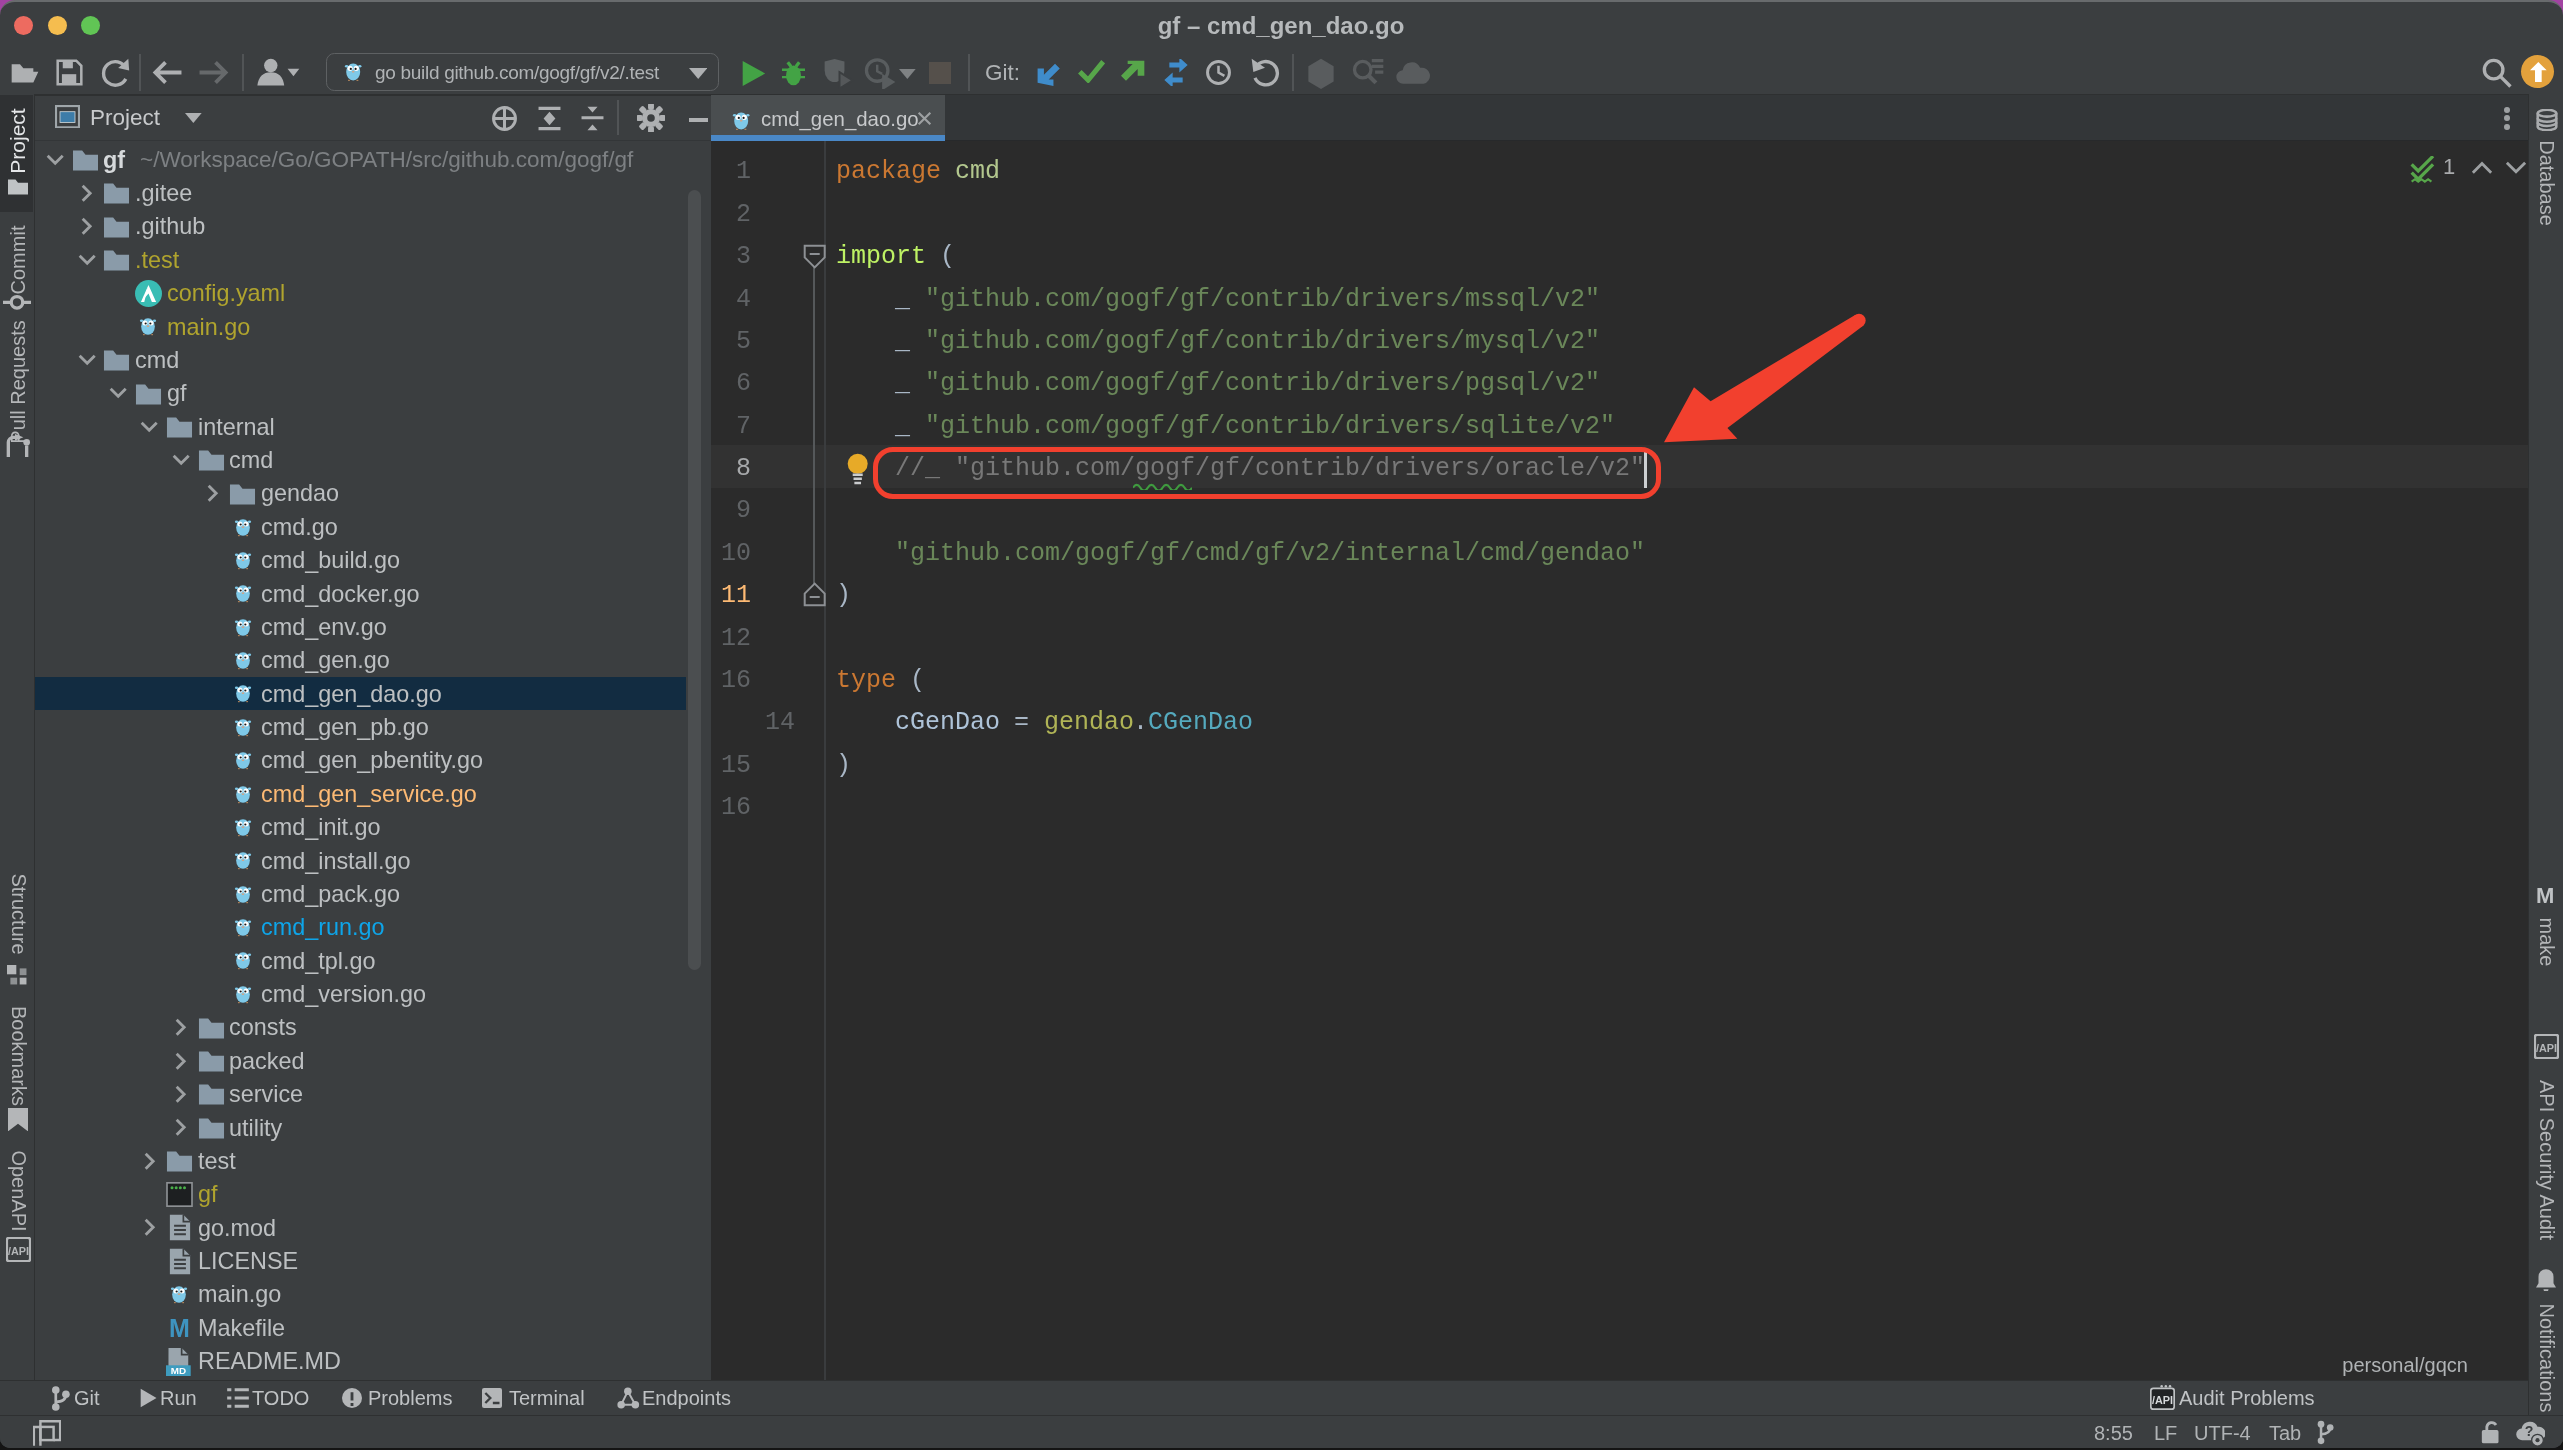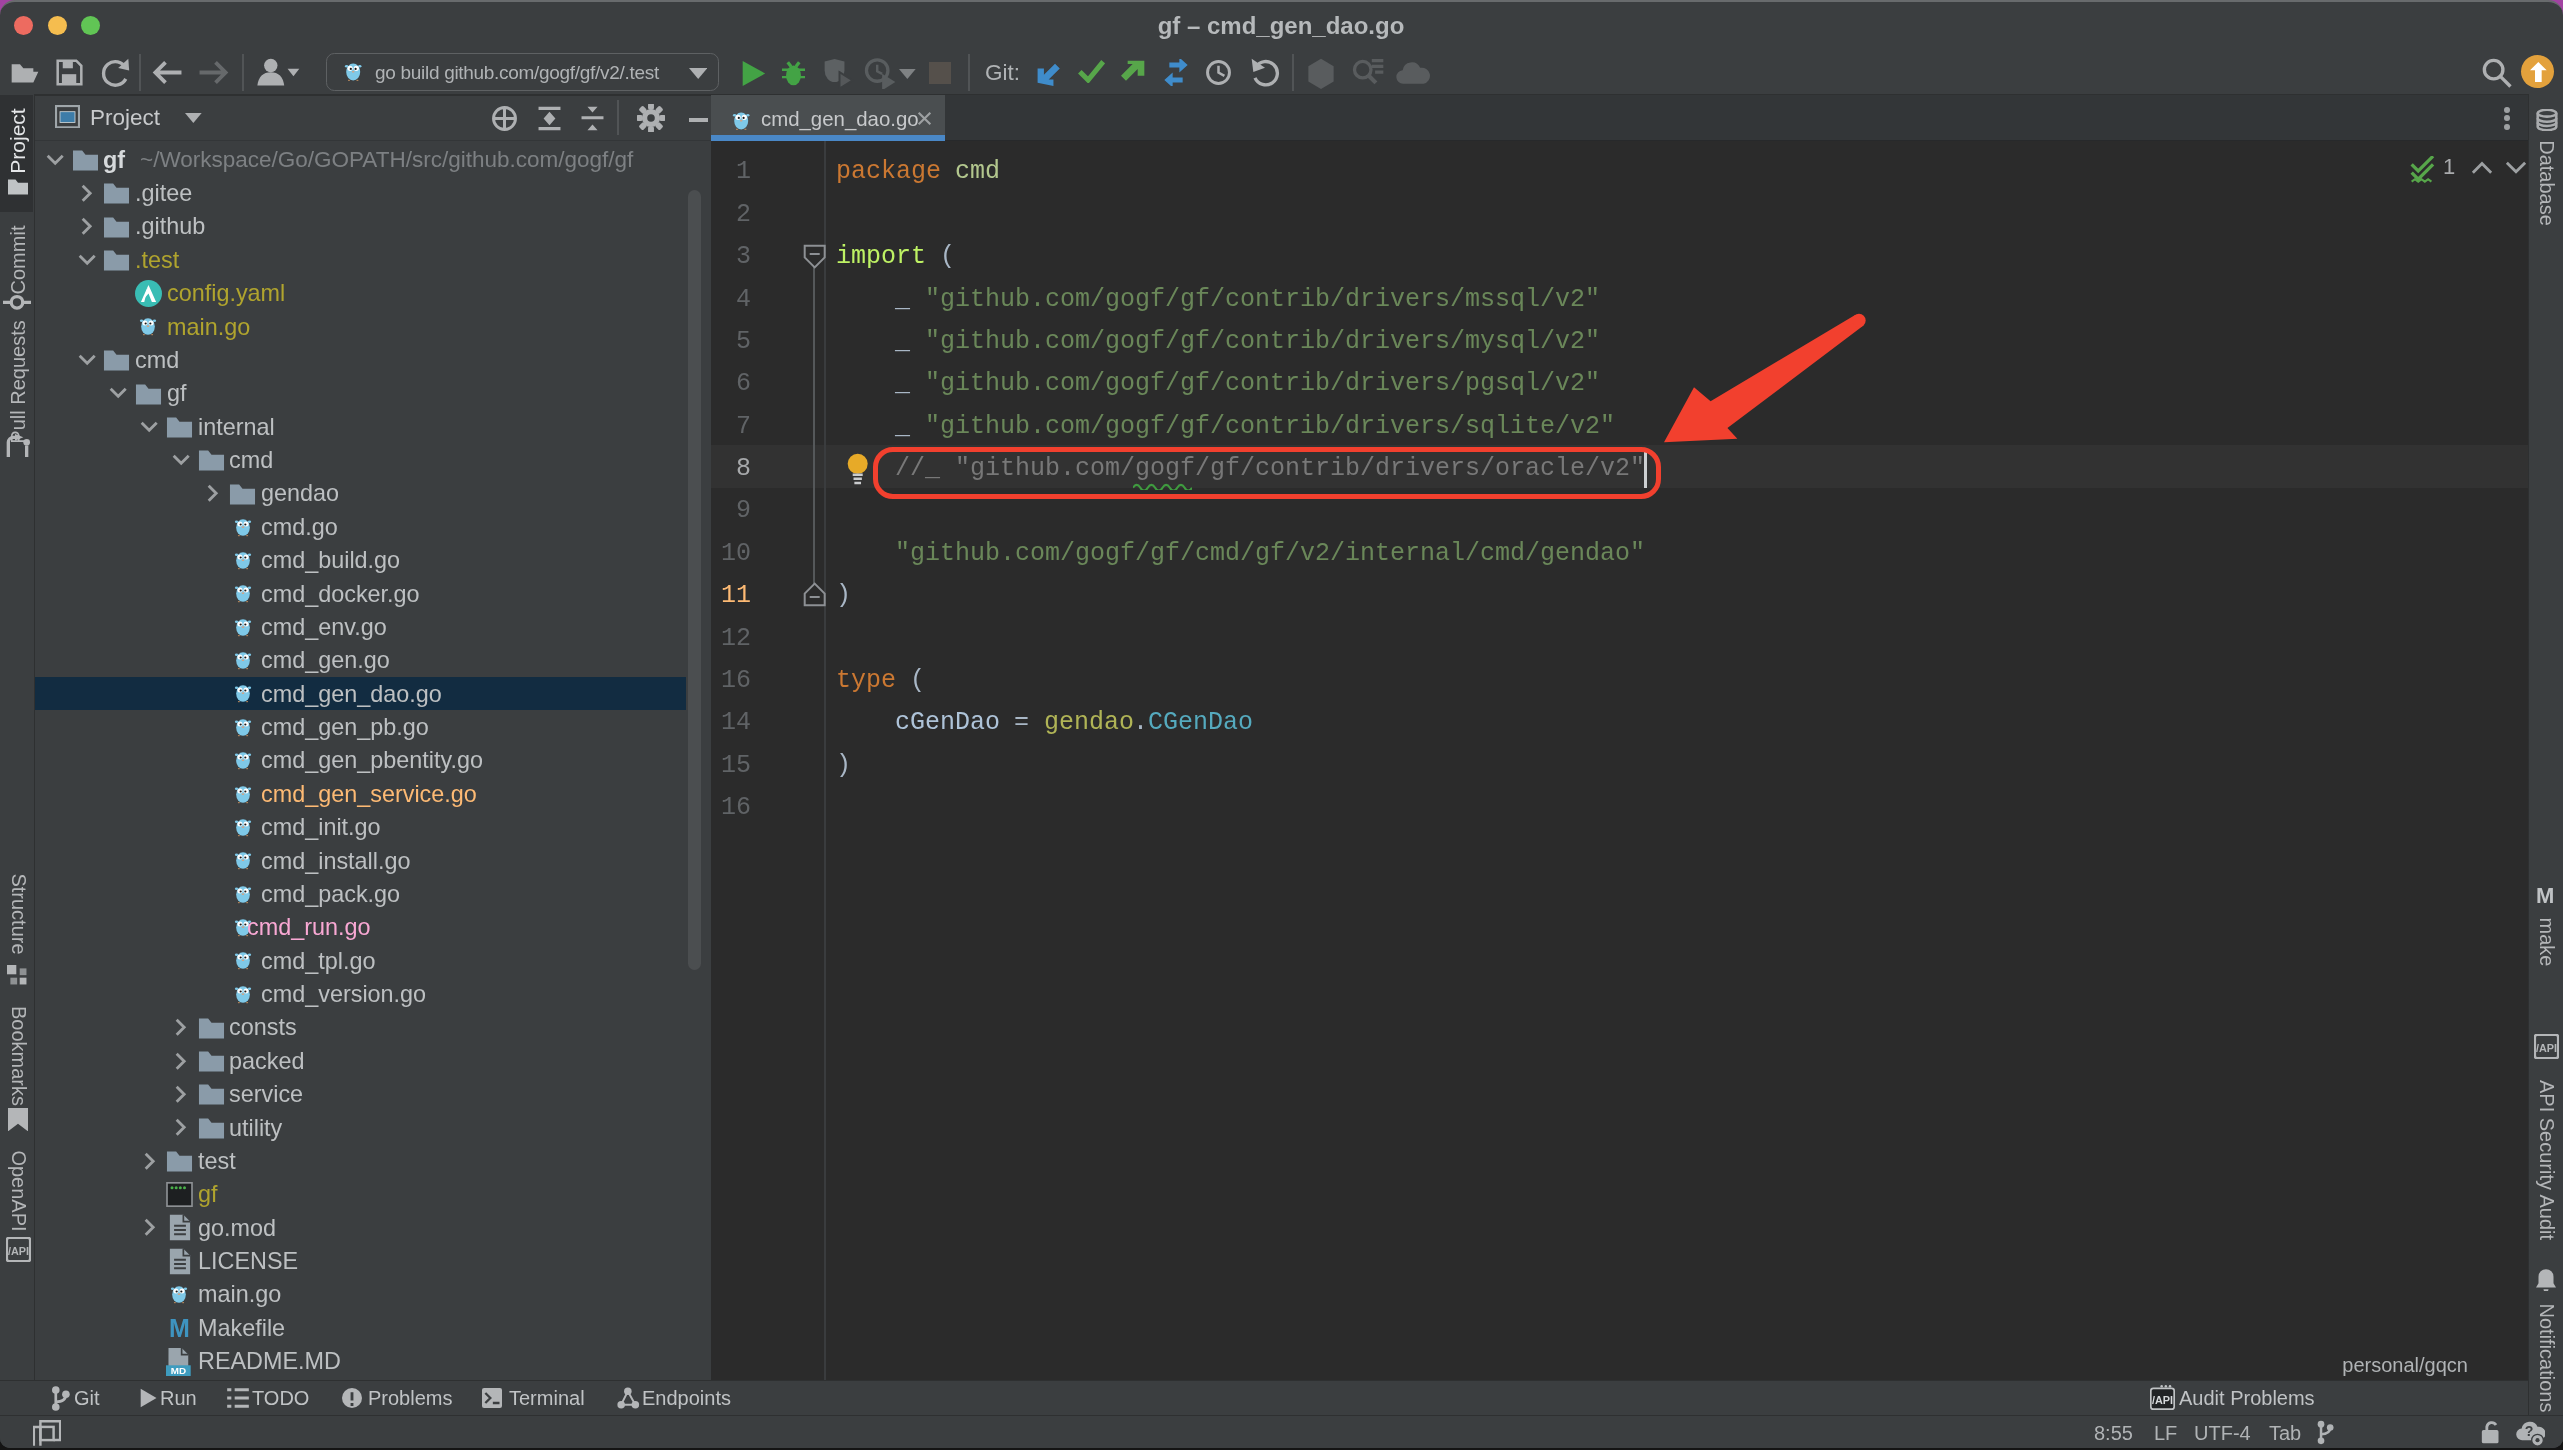--- a/index.html
+++ b/index.html
@@ -485,21 +485,21 @@
       <ellipse cx="14" cy="22" rx="9" ry="7" fill="#7fc9e8"></ellipse>
       <ellipse cx="86" cy="22" rx="9" ry="7" fill="#7fc9e8"></ellipse>
       <circle cx="33" cy="34" r="14" fill="#fff"></circle>
       <circle cx="67" cy="34" r="14" fill="#fff"></circle>
       <circle cx="37" cy="37" r="6" fill="#1b1b1b"></circle>
       <circle cx="63" cy="37" r="6" fill="#1b1b1b"></circle>
       <ellipse cx="50" cy="52" rx="7" ry="5" fill="#cfa68a"></ellipse>
       <rect x="22" y="96" width="10" height="6" fill="#b98a5e"></rect>
       <rect x="68" y="96" width="10" height="6" fill="#b98a5e"></rect>
     </svg>
-<div style="position:absolute;left:247px;top:925px;transform:translateY(-50%);font:400 23.4px 'Liberation Sans',sans-serif;color:#f9a8d4;letter-spacing:0;white-space:pre">cmd_run.go</div>
+<div style="position:absolute;left:261px;top:925px;transform:translateY(-50%);font:400 23.4px 'Liberation Sans',sans-serif;color:#0ea5e9;letter-spacing:0;white-space:pre">cmd_run.go</div>
 <svg style="position:absolute;left:234px;top:944px" width="18" height="28" viewBox="0 0 100 102">
       <ellipse cx="50" cy="54" rx="38" ry="46" fill="#7fc9e8"></ellipse>
       <ellipse cx="14" cy="22" rx="9" ry="7" fill="#7fc9e8"></ellipse>
       <ellipse cx="86" cy="22" rx="9" ry="7" fill="#7fc9e8"></ellipse>
       <circle cx="33" cy="34" r="14" fill="#fff"></circle>
       <circle cx="67" cy="34" r="14" fill="#fff"></circle>
       <circle cx="37" cy="37" r="6" fill="#1b1b1b"></circle>
       <circle cx="63" cy="37" r="6" fill="#1b1b1b"></circle>
       <ellipse cx="50" cy="52" rx="7" ry="5" fill="#cfa68a"></ellipse>
       <rect x="22" y="96" width="10" height="6" fill="#b98a5e"></rect>
@@ -610,21 +610,21 @@
 <div style="position:absolute;right:1812px;top:297px;transform:translateY(-50%);font:25px 'Liberation Mono',monospace;color:#606366">4</div>
 <div style="position:absolute;right:1812px;top:339px;transform:translateY(-50%);font:25px 'Liberation Mono',monospace;color:#606366">5</div>
 <div style="position:absolute;right:1812px;top:381px;transform:translateY(-50%);font:25px 'Liberation Mono',monospace;color:#606366">6</div>
 <div style="position:absolute;right:1812px;top:424px;transform:translateY(-50%);font:25px 'Liberation Mono',monospace;color:#606366">7</div>
 <div style="position:absolute;right:1812px;top:466px;transform:translateY(-50%);font:25px 'Liberation Mono',monospace;color:#a7a9ab">8</div>
 <div style="position:absolute;right:1812px;top:508px;transform:translateY(-50%);font:25px 'Liberation Mono',monospace;color:#606366">9</div>
 <div style="position:absolute;right:1812px;top:551px;transform:translateY(-50%);font:25px 'Liberation Mono',monospace;color:#606366">10</div>
 <div style="position:absolute;right:1812px;top:593px;transform:translateY(-50%);font:25px 'Liberation Mono',monospace;color:#fdba74">11</div>
 <div style="position:absolute;right:1812px;top:636px;transform:translateY(-50%);font:25px 'Liberation Mono',monospace;color:#606366">12</div>
 <div style="position:absolute;right:1812px;top:678px;transform:translateY(-50%);font:25px 'Liberation Mono',monospace;color:#606366">16</div>
-<div style="position:absolute;right:1812px;top:720px;transform:translateY(-50%);font:25px 'Liberation Mono',monospace;color:#606366">14</div>
+<div style="position:absolute;right:1768px;top:720px;transform:translateY(-50%);font:25px 'Liberation Mono',monospace;color:#606366">14</div>
 <div style="position:absolute;right:1812px;top:763px;transform:translateY(-50%);font:25px 'Liberation Mono',monospace;color:#606366">15</div>
 <div style="position:absolute;right:1812px;top:805px;transform:translateY(-50%);font:25px 'Liberation Mono',monospace;color:#606366">16</div>
 <div style="position:absolute;left:836px;top:169px;transform:translateY(-50%);font:400 25px 'Liberation Mono',sans-serif;color:#cb7832;letter-spacing:0;white-space:pre">package</div>
 <div style="position:absolute;left:955px;top:169px;transform:translateY(-50%);font:400 25px 'Liberation Mono',sans-serif;color:#b3c78e;letter-spacing:0;white-space:pre">cmd</div>
 <div style="position:absolute;left:836px;top:254px;transform:translateY(-50%);font:400 25px 'Liberation Mono',sans-serif;color:#bef264;letter-spacing:0;white-space:pre">import</div>
 <div style="position:absolute;left:940px;top:254px;transform:translateY(-50%);font:400 25px 'Liberation Mono',sans-serif;color:#a9b7c6;letter-spacing:0;white-space:pre">(</div>
 <div style="position:absolute;left:895px;top:297px;transform:translateY(-50%);font:400 25px 'Liberation Mono',sans-serif;color:#a9b7c6;letter-spacing:0;white-space:pre">_</div>
 <div style="position:absolute;left:925px;top:297px;transform:translateY(-50%);font:400 25px 'Liberation Mono',sans-serif;color:#6a8759;letter-spacing:0;white-space:pre">"github.com/gogf/gf/contrib/drivers/mssql/v2"</div>
 <div style="position:absolute;left:895px;top:339px;transform:translateY(-50%);font:400 25px 'Liberation Mono',sans-serif;color:#a9b7c6;letter-spacing:0;white-space:pre">_</div>
 <div style="position:absolute;left:925px;top:339px;transform:translateY(-50%);font:400 25px 'Liberation Mono',sans-serif;color:#6a8759;letter-spacing:0;white-space:pre">"github.com/gogf/gf/contrib/drivers/mysql/v2"</div>

